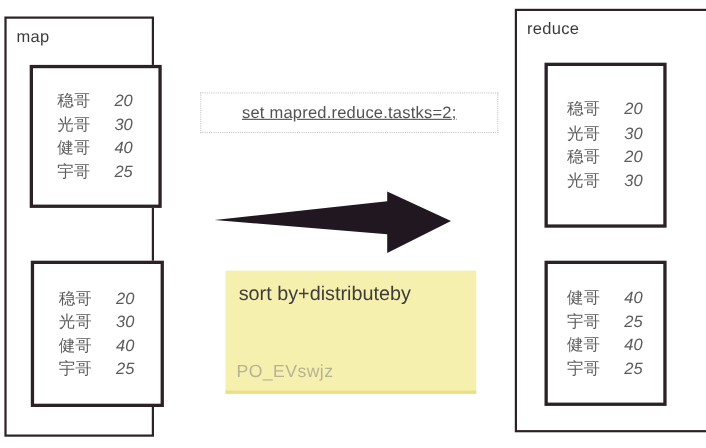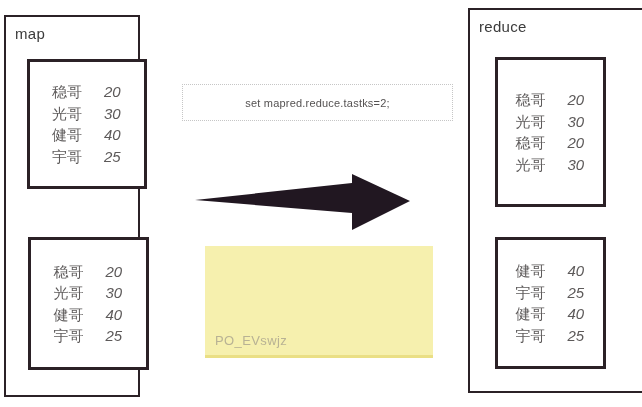--- a/index.html
+++ b/index.html
@@ -61,23 +61,24 @@
     left: 182px;
     top: 84px;
     width: 271px;
     height: 37px;
     border: 1px dotted #c6c6c6;
     display: flex;
     align-items: center;
     justify-content: center;
   }
   .command-box .command-text {
-    font-size: 11px;
+    font-size: 15px;
     color: #545151;
     letter-spacing: 0.2px;
+    text-decoration: underline;
   }
 
   
   .arrow-wrap {
     position: absolute;
     left: 188px;
     top: 170px;
     width: 228px;
     height: 64px;
   }
@@ -94,21 +95,21 @@
   }
   .sticky-note .note-text {
     padding: 11px 0 0 12px;
     font-size: 18px;
     color: #403c3b;
   }
   .sticky-note .note-watermark {
     position: absolute;
     left: 10px;
     bottom: 7px;
-    font-size: 13px;
+    font-size: 16px;
     color: #b8b294;
     letter-spacing: 0.4px;
   }
 </style>
 </head>
 <body>
 
 <div class="stage">
 
   <div class="outer-box" id="map-box">
@@ -157,20 +158,21 @@
     <span class="command-text">set mapred.reduce.tastks=2;</span>
   </div>
 
   <div class="arrow-wrap">
     <svg width="228" height="64" viewBox="0 0 228 64" xmlns="http://www.w3.org/2000/svg">
       <polygon points="7,30 164,13 164,4 222,31 164,60 164,43" fill="#211721"></polygon>
     </svg>
   </div>
 
   <div class="sticky-note">
+    <div class="note-text">sort by+distributeby</div>
     <div class="note-watermark">PO_EVswjz</div>
   </div>
 
   <div class="outer-box" id="reduce-box">
     <span class="phase-label">reduce</span>
 
     <div class="inner-box" id="reduce-group-1">
       <div class="row">
         <span class="person-name">稳哥</span>
         <span class="person-value">20</span>

